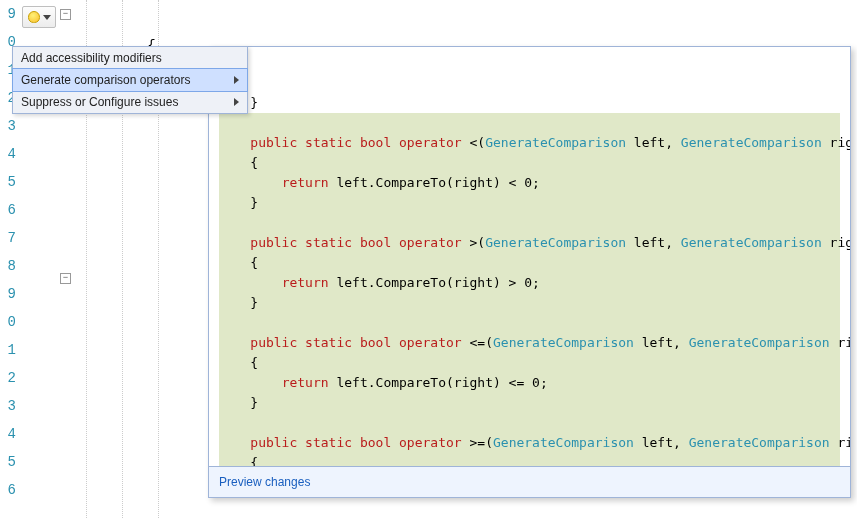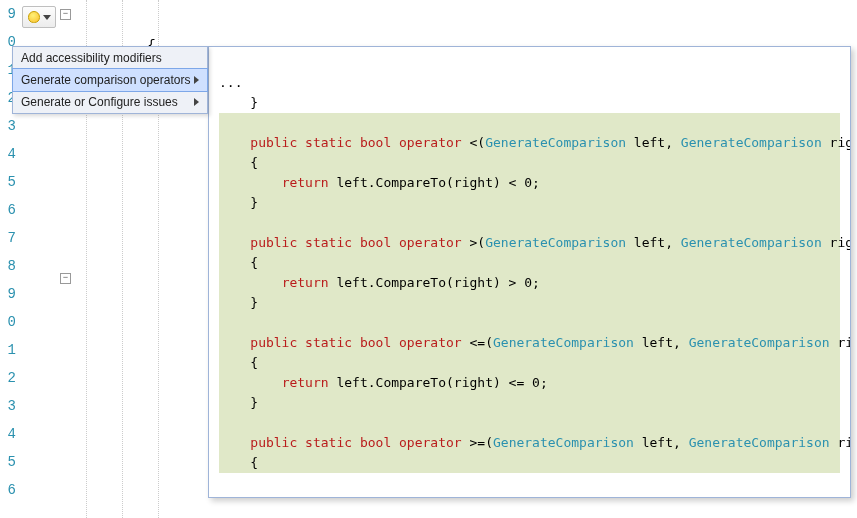--- a/index.html
+++ b/index.html
@@ -69,21 +69,21 @@
   }
   .caret-down {
     width: 0; height: 0;
     border-left: 4px solid transparent;
     border-right: 4px solid transparent;
     border-top: 5px solid #444;
   }
   .quick-menu {
     position: absolute;
     left: 12px; top: 46px;
-    width: 196px;
+    width: 236px;
     background: #eef1f7;
     border: 1px solid #9fb4d8;
     font-family: "Segoe UI", Tahoma, sans-serif;
     font-size: 12px;
     box-shadow: 2px 2px 4px rgba(0,0,0,0.15);
     z-index: 20;
   }
   .menu-item {
     padding: 4px 8px;
     color: #222;
@@ -190,25 +190,28 @@
 
 <div class="quick-menu">
   <div class="menu-item">
     <span>Add accessibility modifiers</span>
   </div>
   <div class="menu-item selected">
     <span>Generate comparison operators</span>
     <span class="submenu-arrow"></span>
   </div>
   <div class="menu-item">
-    <span>Generate or Configure issues</span>
+    <span>Suppress or Configure issues</span>
     <span class="submenu-arrow"></span>
   </div>
 </div>
 
 <div class="preview-panel">
   <div class="preview-code">
 <span>...</span>
 <span>    }</span>
 <span class="ins"> </span><span class="ins">    <span class="kw">public</span> <span class="kw">static</span> <span class="kw">bool</span> <span class="kw">operator</span> &lt;(<span class="tp">GenerateComparison</span><span> left, </span><span class="tp">GenerateComparison</span><span> right)</span></span><span class="ins">    {</span><span class="ins">        <span class="kw">return</span> left.CompareTo(right) &lt; 0;</span><span class="ins">    }</span><span class="ins"> </span><span class="ins">    <span class="kw">public</span> <span class="kw">static</span> <span class="kw">bool</span> <span class="kw">operator</span> &gt;(<span class="tp">GenerateComparison</span><span> left, </span><span class="tp">GenerateComparison</span><span> right)</span></span><span class="ins">    {</span><span class="ins">        <span class="kw">return</span> left.CompareTo(right) &gt; 0;</span><span class="ins">    }</span><span class="ins"> </span><span class="ins">    <span class="kw">public</span> <span class="kw">static</span> <span class="kw">bool</span> <span class="kw">operator</span> &lt;=(<span class="tp">GenerateComparison</span><span> left, </span><span class="tp">GenerateComparison</span><span> right)</span></span><span class="ins">    {</span><span class="ins">        <span class="kw">return</span> left.CompareTo(right) &lt;= 0;</span><span class="ins">    }</span><span class="ins"> </span><span class="ins">    <span class="kw">public</span> <span class="kw">static</span> <span class="kw">bool</span> <span class="kw">operator</span> &gt;=(<span class="tp">GenerateComparison</span><span> left, </span><span class="tp">GenerateComparison</span><span> right)</span></span><span class="ins">    {</span>
 
   </div>
+  <div class="preview-footer">
+    <a>Preview changes</a>
+  </div>
 </div>
 
 </body></html>

